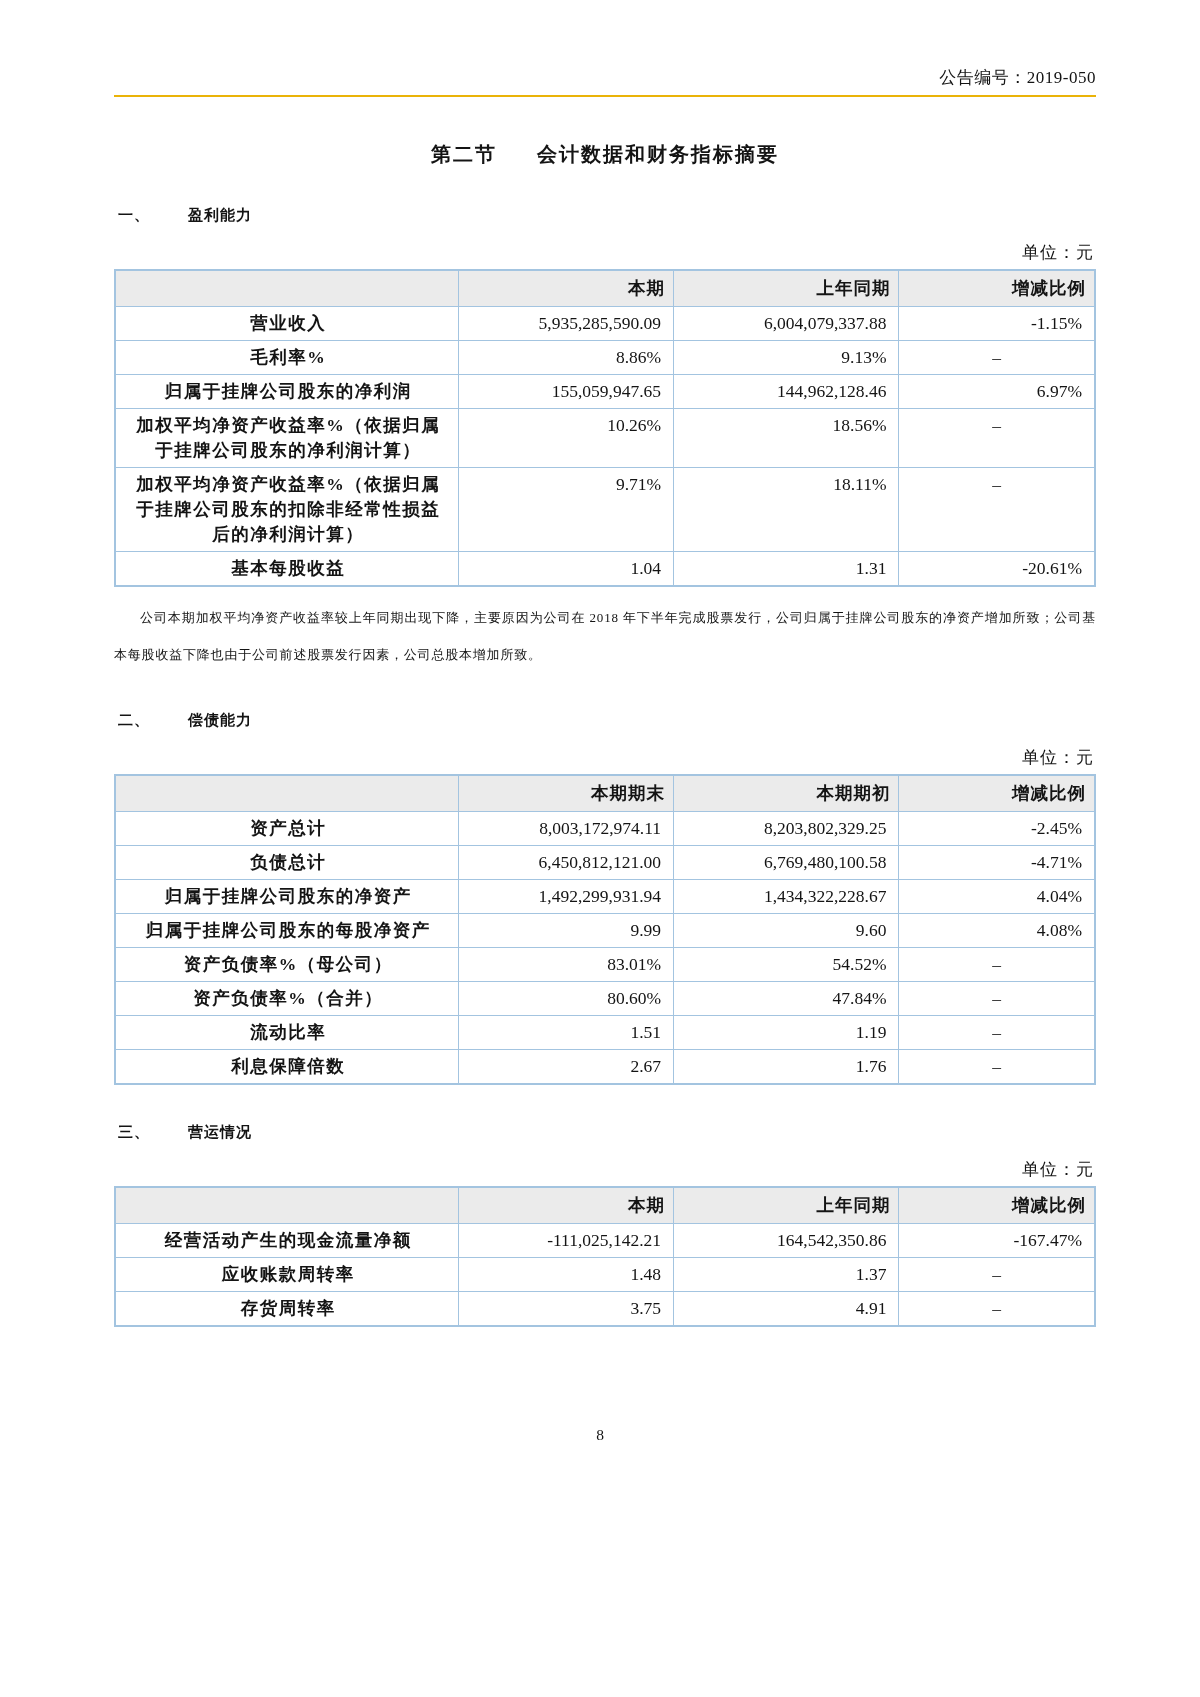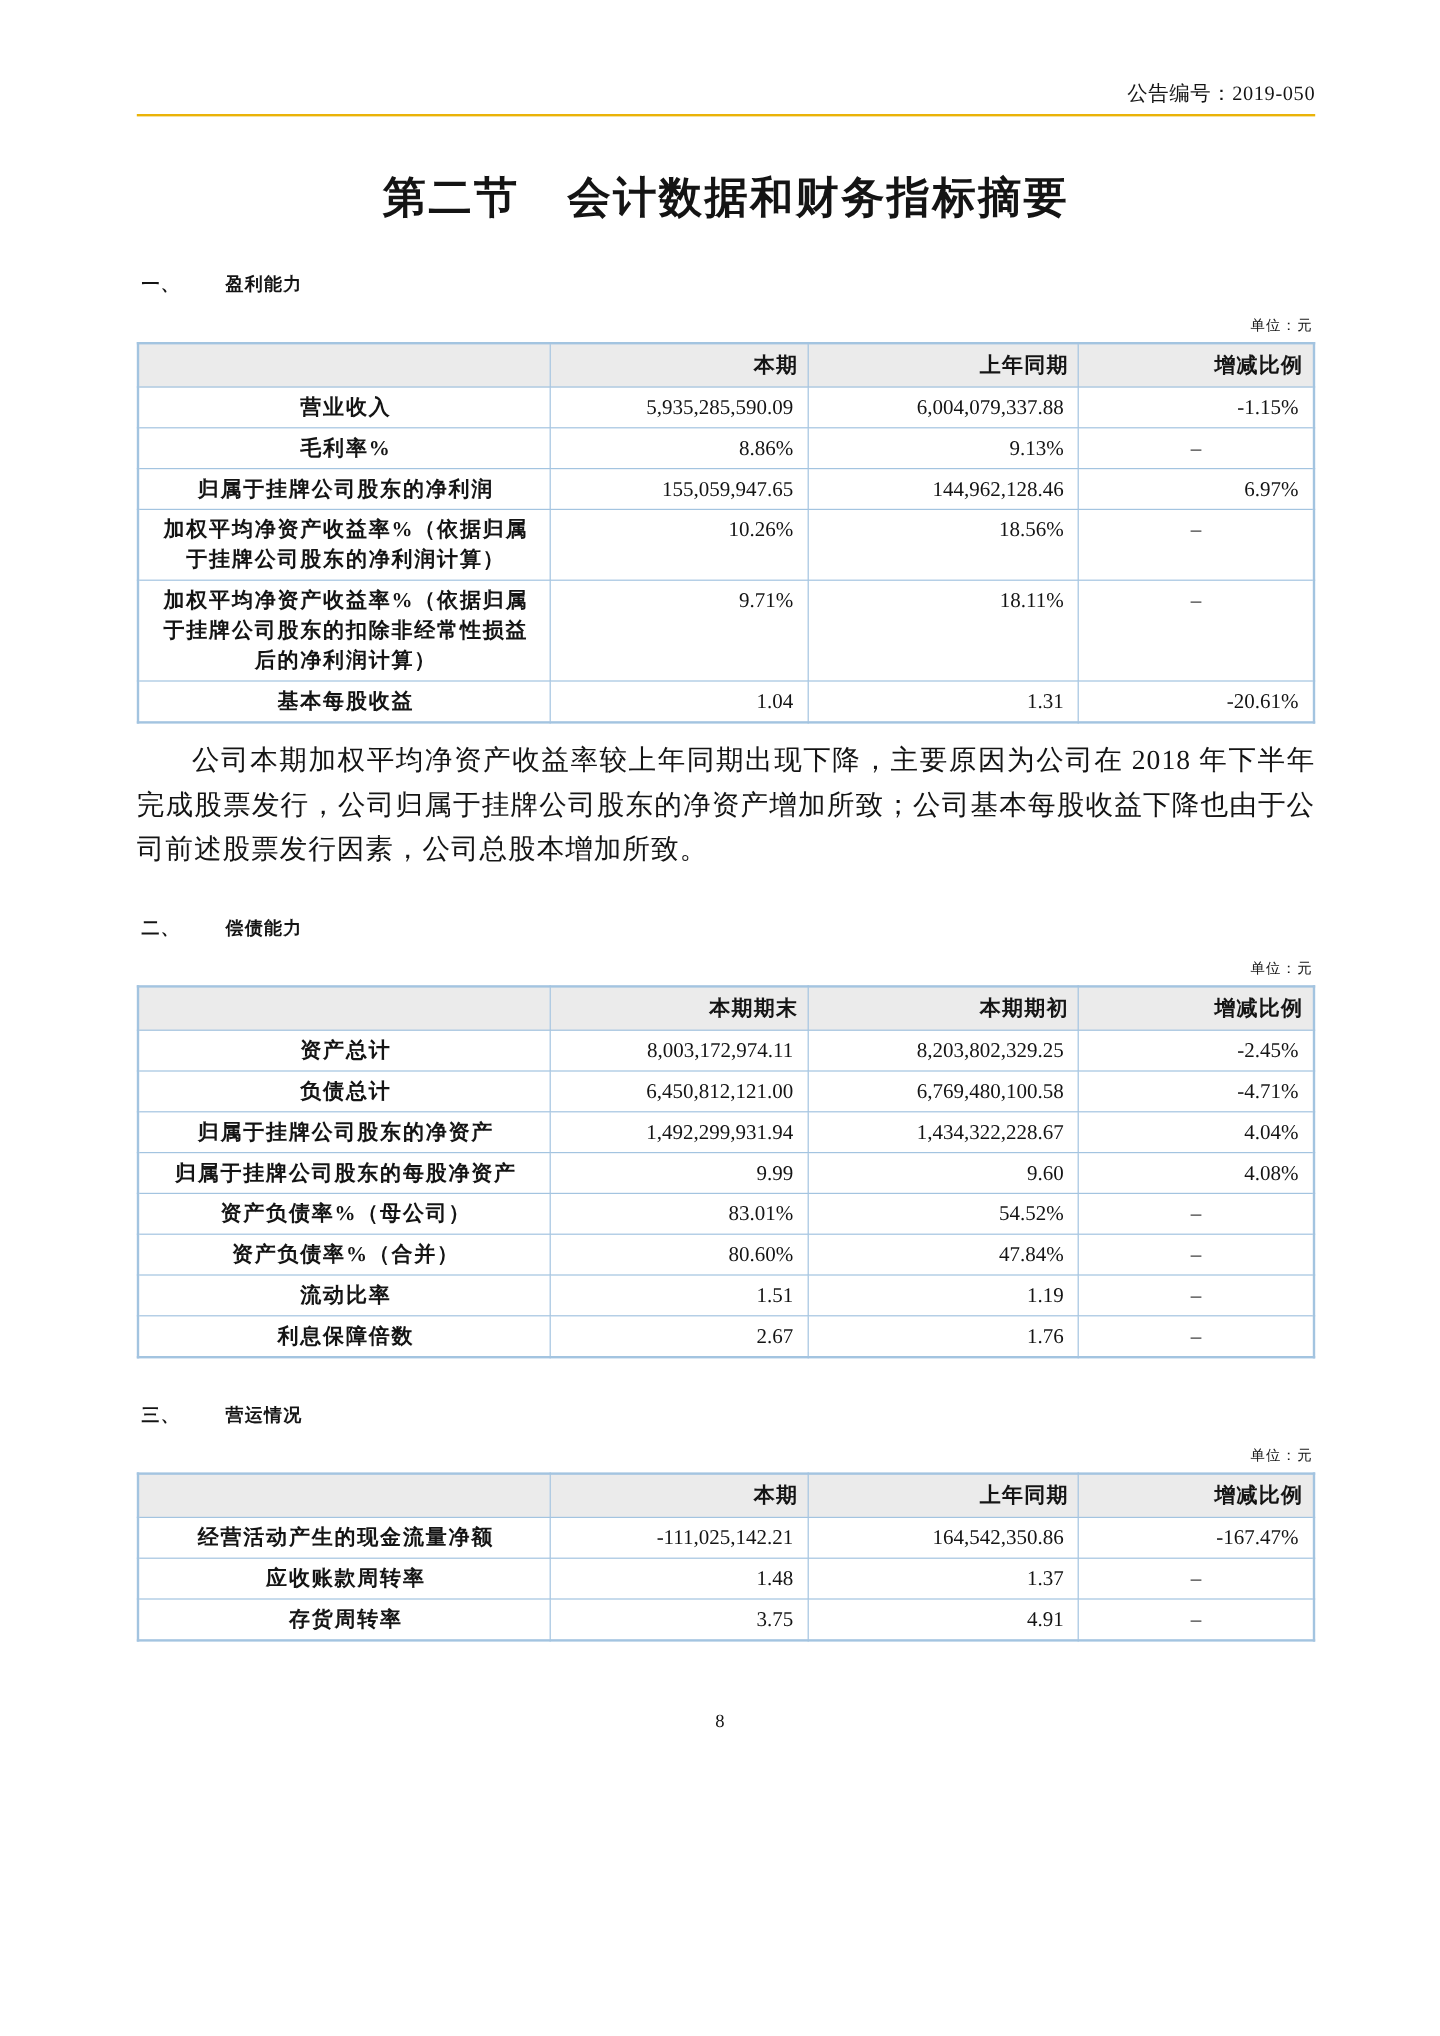--- a/index.html
+++ b/index.html
@@ -23,37 +23,37 @@
     font-size: 17px;
     font-family: "Liberation Serif", "DejaVu Serif", serif;
     letter-spacing: 0.5px;
   }
   
   .title {
     margin: 44px 0 0 0;
     text-align: center;
     font-family: "Liberation Sans", "DejaVu Sans", sans-serif;
     font-weight: bold;
-    font-size: 36px;
+    font-size: 20px;
     letter-spacing: 2px;
   }
   .title .title-prefix { margin-right: 40px; }
   
   .sec-heading {
     margin: 38px 0 0 4px;
     font-family: "Liberation Sans", "DejaVu Sans", sans-serif;
     font-weight: bold;
     font-size: 15px;
     letter-spacing: 1px;
   }
   .sec-num { display: inline-block; min-width: 40px; margin-right: 30px; }
   
   .unit {
     text-align: right;
-    font-size: 12px;
+    font-size: 17px;
     margin: 16px 2px 5px 0;
     letter-spacing: 1px;
   }
   
   table.fin-table {
     width: 100%;
     border-collapse: collapse;
     table-layout: fixed;
     border: 2px solid #a3c4e0;
   }
@@ -77,21 +77,21 @@
     font-weight: bold;
   }
   table.fin-table td.num {
     text-align: right;
     padding: 4px 12px 4px 8px;
   }
   table.fin-table td.num.dash { text-align: center; padding-right: 8px; }
   
   .note {
     margin: 12px 0 0 0;
-    font-size: 23px;
+    font-size: 13px;
     line-height: 37px;
     text-align: justify;
     text-indent: 2em;
     letter-spacing: 0.8px;
   }
   
   .page-num {
     position: absolute;
     top: 1426px; left: 0;
     width: 1200px;

